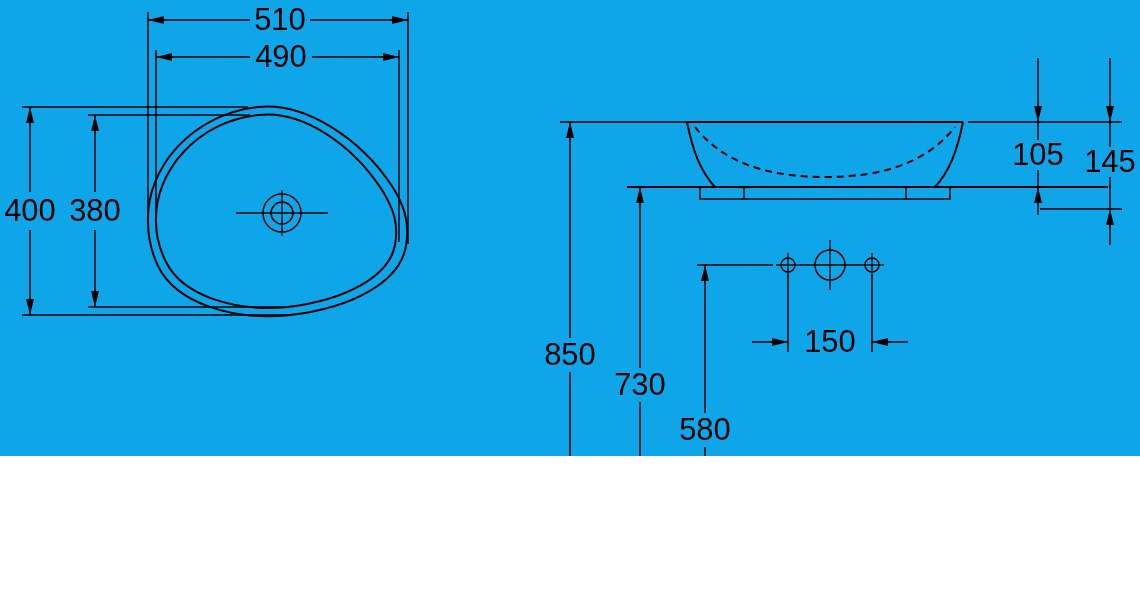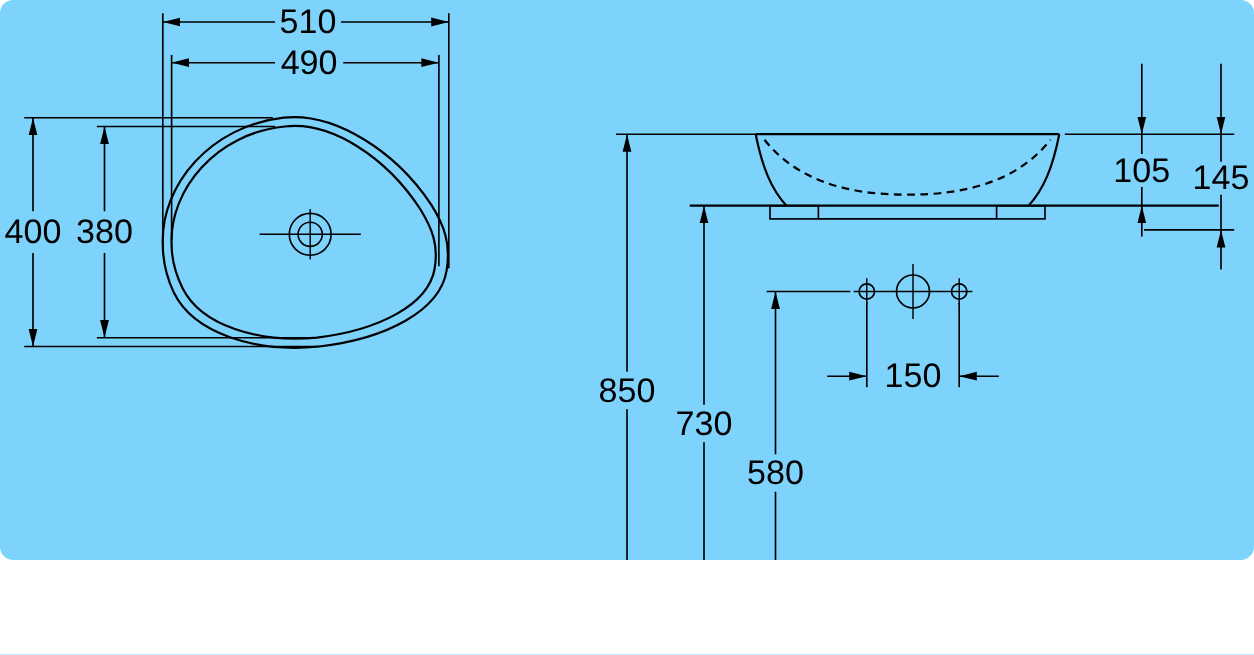--- a/index.html
+++ b/index.html
@@ -1,19 +1,18 @@
 <!DOCTYPE html>
 <html><head>
 <meta charset="utf-8">
 <style>
   html,body{margin:0;padding:0;background:#ffffff;}
   .canvas{
-    width:1140px;height:509px;background:#7dd3fc;position:relative;overflow:hidden;
+    width:1140px;height:456px;background:#0ea5e9;position:relative;overflow:hidden;
     font-family:"Liberation Sans", sans-serif;
-    border-radius:12px;
   }
   svg text{
     font-family:"Liberation Sans", sans-serif;
     font-size:31px;
     fill:#000000;
   }
   .outline{stroke:#000;stroke-width:2;fill:none;}
   .thin{stroke:#000;stroke-width:1.5;fill:none;}
   .cross{stroke:#000;stroke-width:1.3;fill:none;}
   .dashed{stroke:#000;stroke-width:2;fill:none;stroke-dasharray:7 5;}

